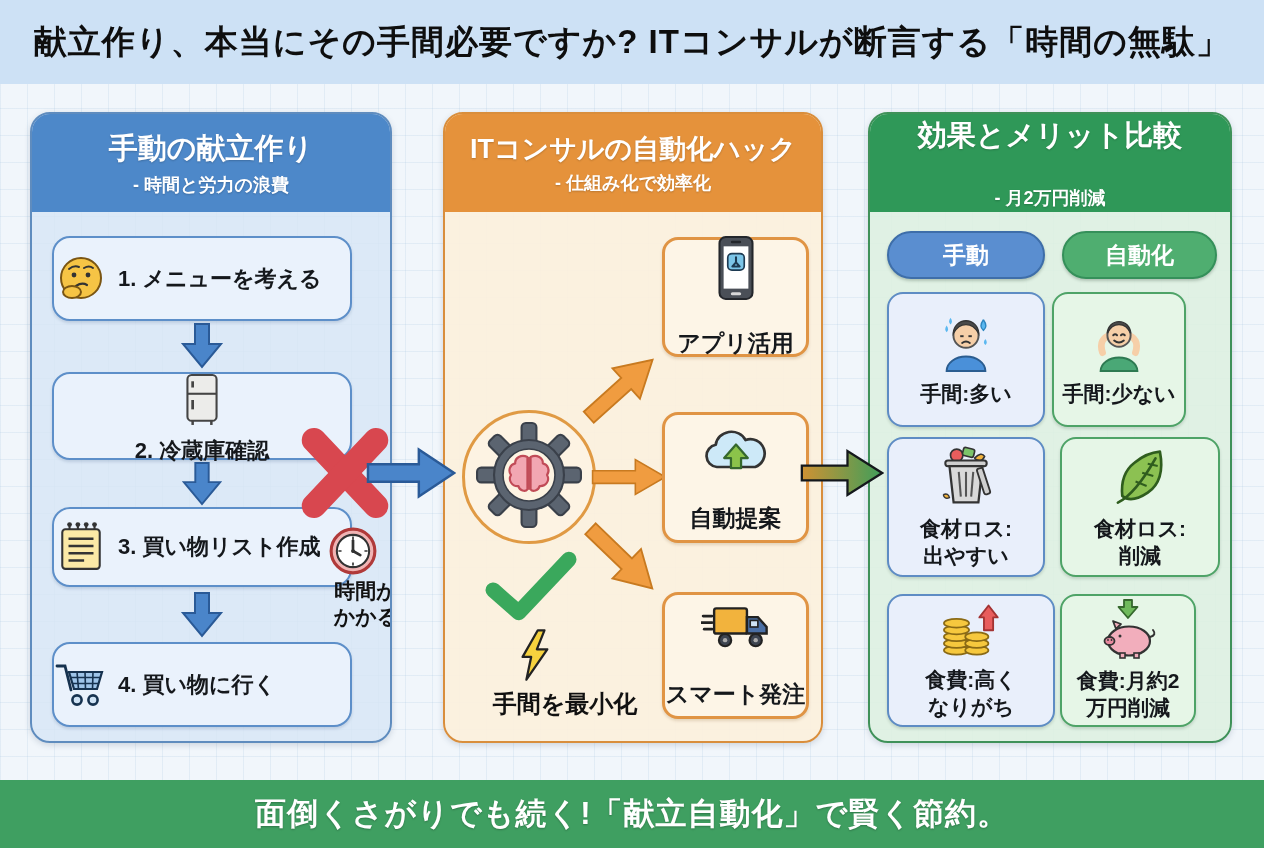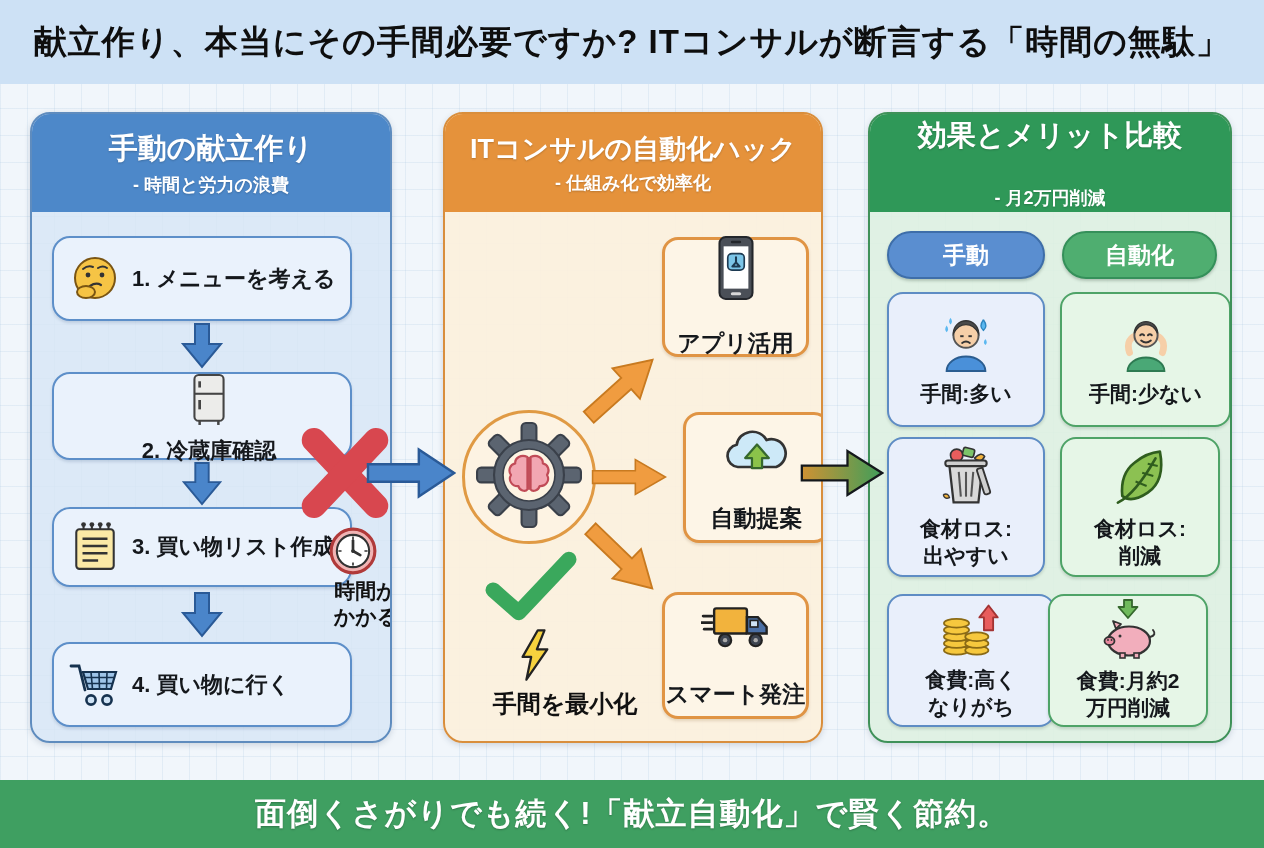--- a/index.html
+++ b/index.html
@@ -39,21 +39,21 @@
   #panel-manual { left:30px; width:362px; border:2px solid #5f8cbe; background:rgba(215,229,245,0.82); }
   #panel-manual .panel-header { background:#4d88c9; }
   #panel-auto { left:443px; width:380px; border:2px solid #d98e3c; background:rgba(252,240,221,0.93); }
   #panel-auto .panel-header { background:#e5923b; }
   #panel-compare { left:868px; width:364px; border:2px solid #3f9159; background:rgba(221,240,224,0.88); }
   #panel-compare .panel-header { background:#2f9858;gap:30px; }
 
   
   .step-card { position:absolute; left:20px; width:300px; background:#eaf2fc;
     border:2.5px solid #5d8fc9; border-radius:18px; display:flex; align-items:center;
-    padding-left:14px; gap:10px; box-shadow:0 2px 3px rgba(50,80,120,0.18); }
+    gap:10px; box-shadow:0 2px 3px rgba(50,80,120,0.18); }
   .step-card .lbl { font-size:22px; font-weight:800; color:#15181c; }
   .step-icon { width:54px; display:flex; justify-content:center; flex:none; }
   .down-arrow { position:absolute; left:148px; width:44px; }
 
   .time-note { position:absolute; left:282px; top:464px; width:104px; text-align:center;
     font-size:21px; font-weight:800; color:#111; line-height:1.25; }
   .clock-wrap { position:absolute; left:296px; top:412px; width:50px; height:50px; z-index:6; }
 
   
   .gear-circle { position:absolute; left:17px; top:296px; width:134px; height:134px;
@@ -265,21 +265,21 @@
           <rect x="8" y="11" width="24" height="41" fill="#ffffff"></rect>
           <rect x="12" y="18" width="16" height="16" rx="4" fill="#7cc5e8" stroke="#1d3a52" stroke-width="1.6"></rect>
           <path d="M20 21.5 v5 M16.5 30.5 h7 M20 26.5 l-3.5 4 M20 26.5 l3.5 4" stroke="#1d3a52" stroke-width="2" fill="none" stroke-linecap="round"></path>
           <rect x="15" y="5.5" width="10" height="2.4" rx="1.2" fill="#23262b"></rect>
           <rect x="15" y="55.5" width="10" height="3" rx="1.5" fill="#d8d8d8"></rect>
         </svg>
       </span>
       <span class="lbl">アプリ活用</span>
     </div>
 
-    <div class="auto-card" style="top:298px;height:131px;margin-left:21px;">
+    <div class="auto-card" style="top:298px;height:131px;">
       <span>
         <svg width="72" height="54" viewBox="0 0 64 48">
           <path d="M15 40 a10 10 0 0 1 -1 -19.8 a14 13 0 0 1 26.5 -4.2 a10.5 10.5 0 0 1 8.5 24 z" fill="#cde9f8" stroke="#333" stroke-width="2.4" stroke-linejoin="round"></path>
           <path d="M27.5 41 v-9 h-6 l10.5 -12 10.5 12 h-6 v9 z" fill="#8bc34a" stroke="#35682d" stroke-width="2" stroke-linejoin="round"></path>
         </svg>
       </span>
       <span class="lbl">自動提案</span>
     </div>
 
     <div class="auto-card" style="top:478px;height:127px;">
@@ -334,21 +334,21 @@
           <line x1="34.5" y1="25" x2="38" y2="25" stroke="#333" stroke-width="2"></line>
           <path d="M28 32 q4 -3 8 0" stroke="#333" stroke-width="2" fill="none" stroke-linecap="round"></path>
           <path d="M50 8 q5 7 0 11 q-5 -4 0 -11" fill="#5bb8f0" stroke="#2d86c0" stroke-width="1.4"></path>
           <path d="M12 14 q3 4 0 7 q-3 -3 0 -7" fill="#5bb8f0"></path>
           <path d="M16 6 q3 4 0 7 q-3 -3 0 -7" fill="#5bb8f0"></path>
           <path d="M52 28 q3 4 0 6 q-3 -2 0 -6" fill="#5bb8f0"></path>
         </svg>
       </span>
       <span class="lbl prewrap">手間:多い</span>
     </div>
-    <div class="cmp-card a" style="left:190px;top:178px;width:171px;height:135px;">
+    <div class="cmp-card a" style="left:182px;top:178px;width:134px;height:135px;">
       <span>
         <svg width="62" height="60" viewBox="0 0 64 62">
           <path d="M15 42 q-5 -15 10 -19" fill="none" stroke="#f6cfa8" stroke-width="7" stroke-linecap="round"></path>
           <path d="M49 42 q5 -15 -10 -19" fill="none" stroke="#f6cfa8" stroke-width="7" stroke-linecap="round"></path>
           <path d="M13 61 a19 14 0 0 1 38 0 z" fill="#4aa876" stroke="#2e7a52" stroke-width="2"></path>
           <circle cx="32" cy="24" r="12" fill="#f6cfa8" stroke="#555" stroke-width="2"></circle>
           <path d="M20 22 a12 12 0 0 1 24 0 q-4 -9 -12 -9 q-8 0 -12 9 z" fill="#4a4a4a" stroke="#333" stroke-width="1.4"></path>
           <path d="M26 24 q2 -2 4 0" stroke="#333" fill="none" stroke-width="2" stroke-linecap="round"></path>
           <path d="M34 24 q2 -2 4 0" stroke="#333" fill="none" stroke-width="2" stroke-linecap="round"></path>
           <path d="M27 29.5 q5 4 10 0" stroke="#333" fill="none" stroke-width="2" stroke-linecap="round"></path>
@@ -405,21 +405,21 @@
             <ellipse cx="38" cy="52" rx="12" ry="4.5"></ellipse>
               <ellipse cx="38" cy="45" rx="12" ry="4.5"></ellipse>
               <ellipse cx="38" cy="38" rx="12" ry="4.5"></ellipse>
           </g>
           <path d="M52 54 v-14 h-5 l10 -13 10 13 h-5 v14 z" transform="translate(-4 -20) scale(0.95)" fill="#e85d5d" stroke="#a33333" stroke-width="2" stroke-linejoin="round"></path>
         </svg>
       </span>
       <span class="lbl prewrap">食費:高く
 なりがち</span>
     </div>
-    <div class="cmp-card a" style="left:178px;top:480px;width:160px;height:133px;">
+    <div class="cmp-card a" style="left:190px;top:480px;width:136px;height:133px;">
       <span>
         <svg width="64" height="60" viewBox="0 0 64 60">
           <path d="M28 1 h8 v7 h5.5 l-9.5 11 -9.5 -11 h5.5 z" fill="#6fba5c" stroke="#35682d" stroke-width="1.8" stroke-linejoin="round"></path>
           <ellipse cx="33" cy="42" rx="21" ry="14.5" fill="#f2aebc" stroke="#333" stroke-width="2.2"></ellipse>
           <path d="M20 30 l-3 -8 8 3 z" fill="#f2aebc" stroke="#333" stroke-width="1.8" stroke-linejoin="round"></path>
           <ellipse cx="13.5" cy="42" rx="5" ry="4" fill="#e88aa0" stroke="#333" stroke-width="1.8"></ellipse>
           <circle cx="12" cy="41" r="0.9" fill="#333"></circle>
             <circle cx="15.5" cy="41" r="0.9" fill="#333"></circle>
           <circle cx="24" cy="37" r="1.5" fill="#333"></circle>
           <rect x="24" y="54" width="5" height="5" fill="#f2aebc" stroke="#333" stroke-width="1.6"></rect>

